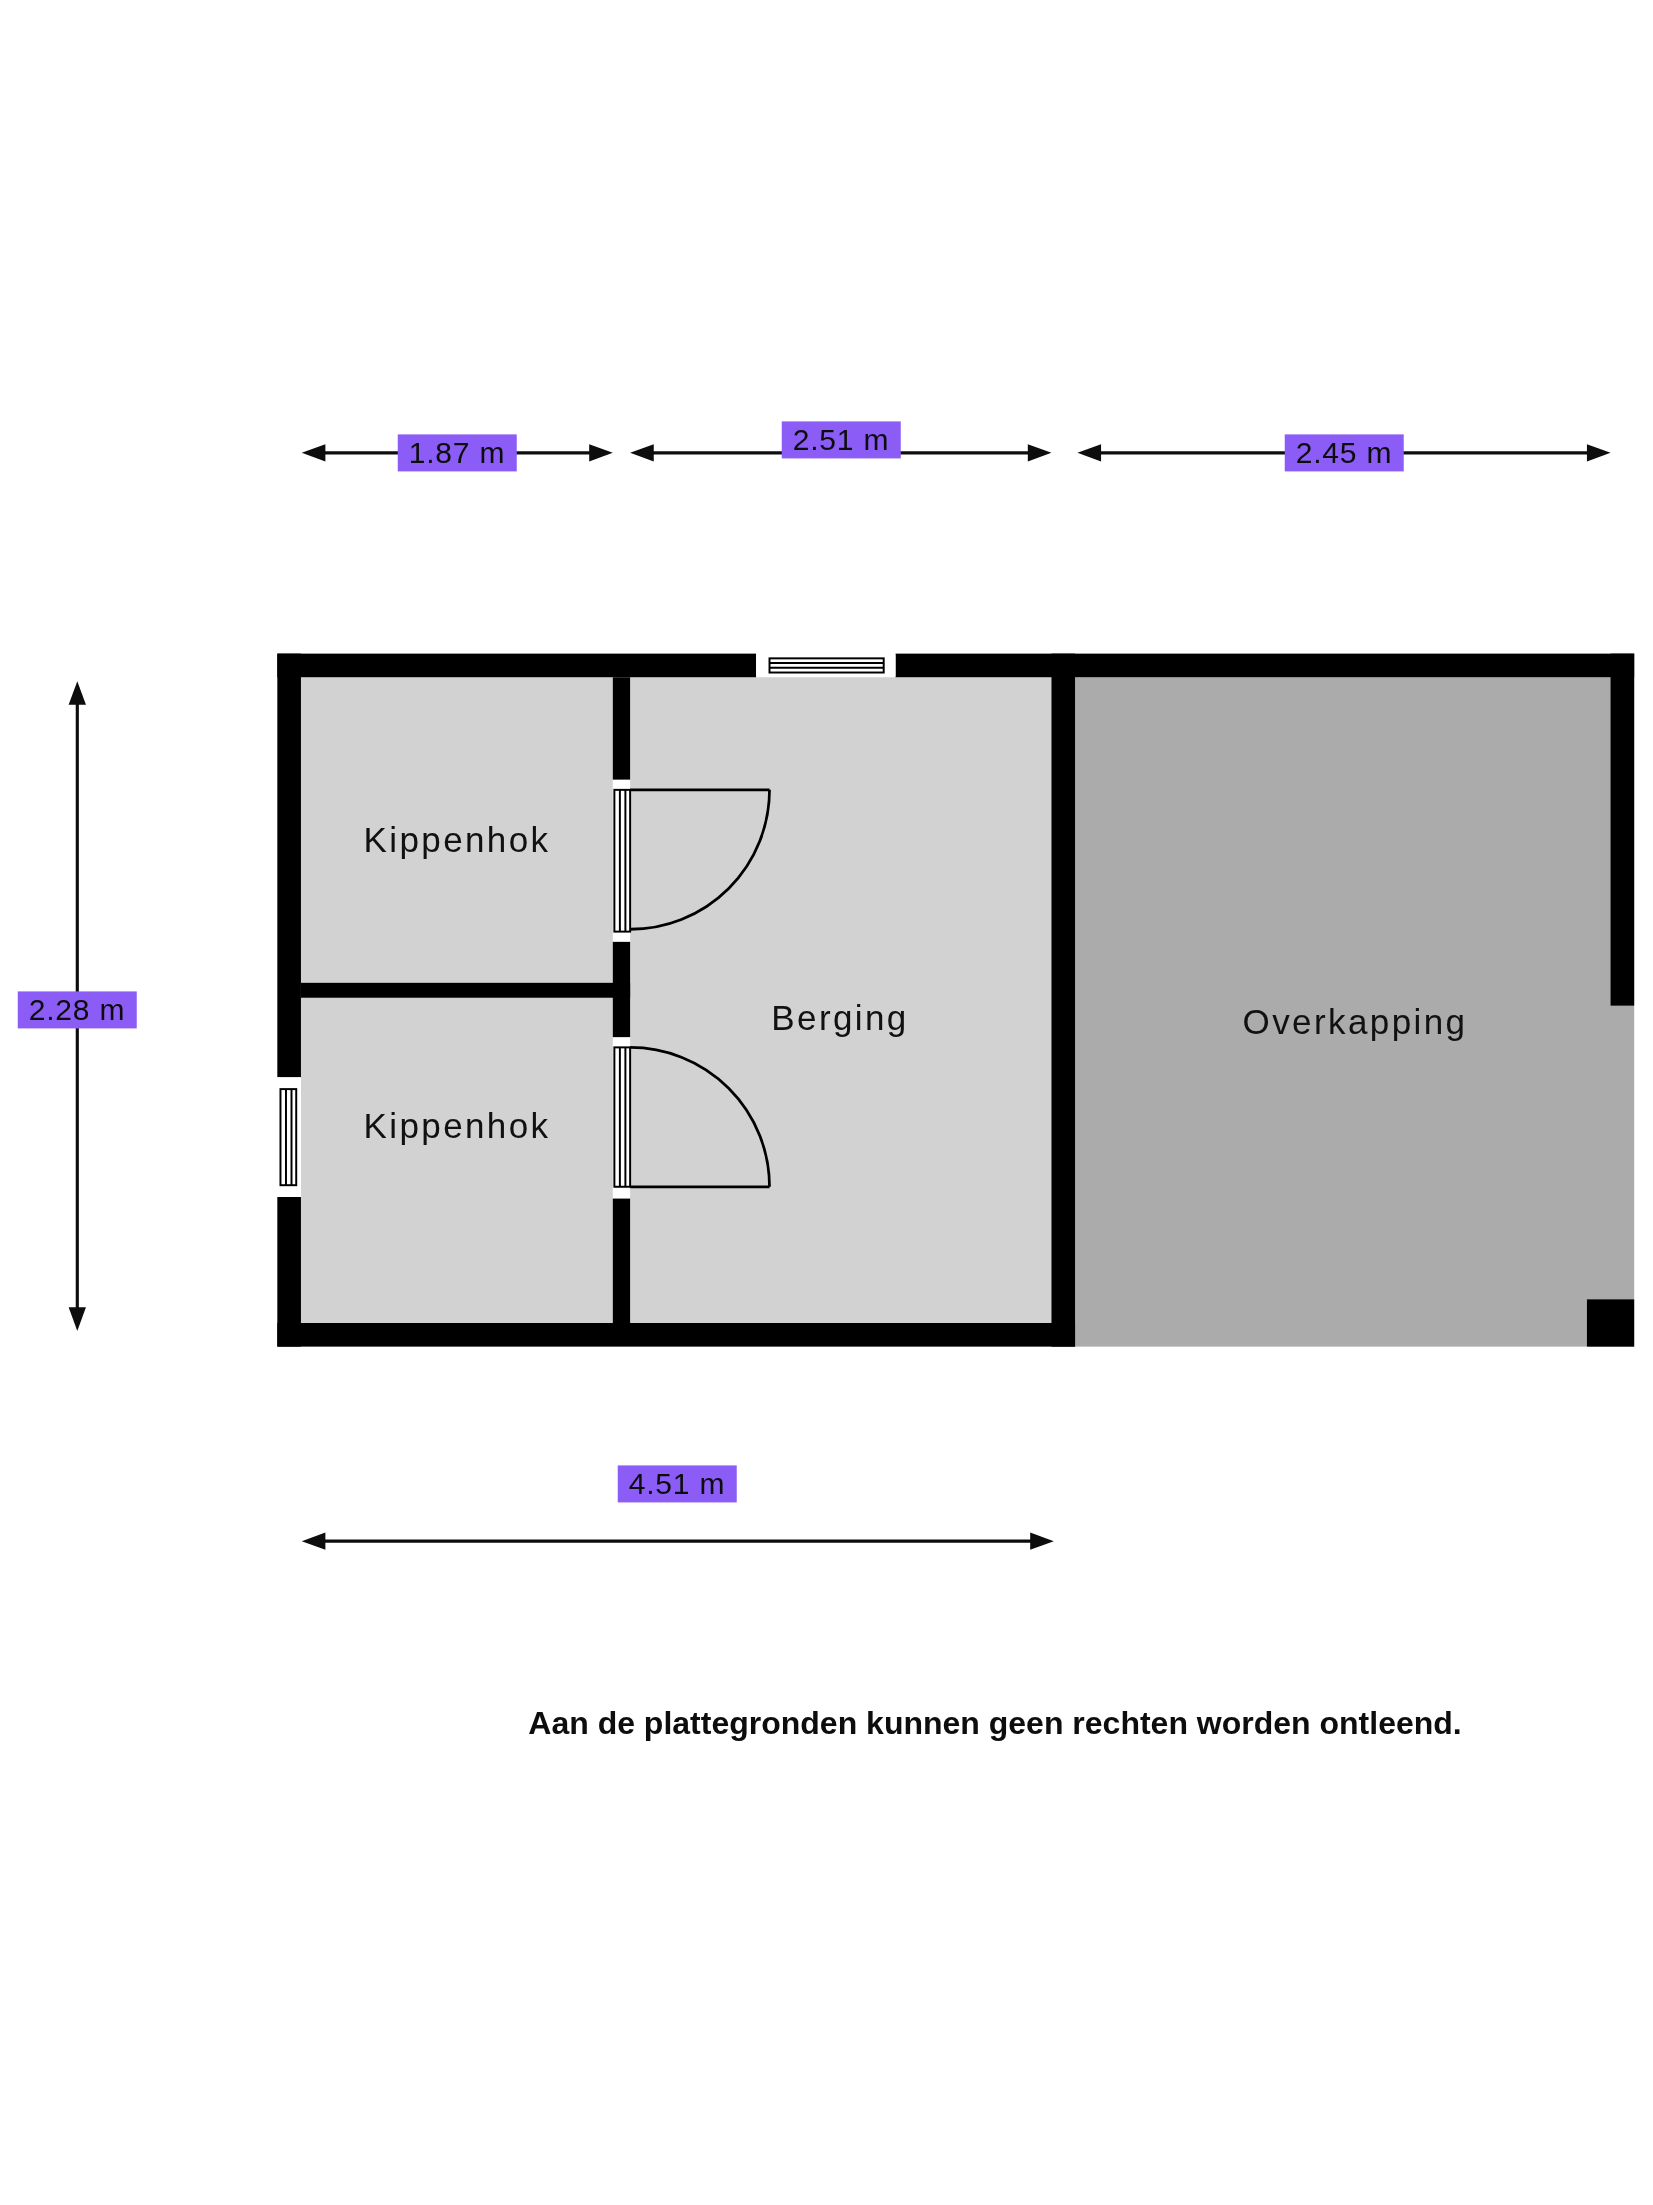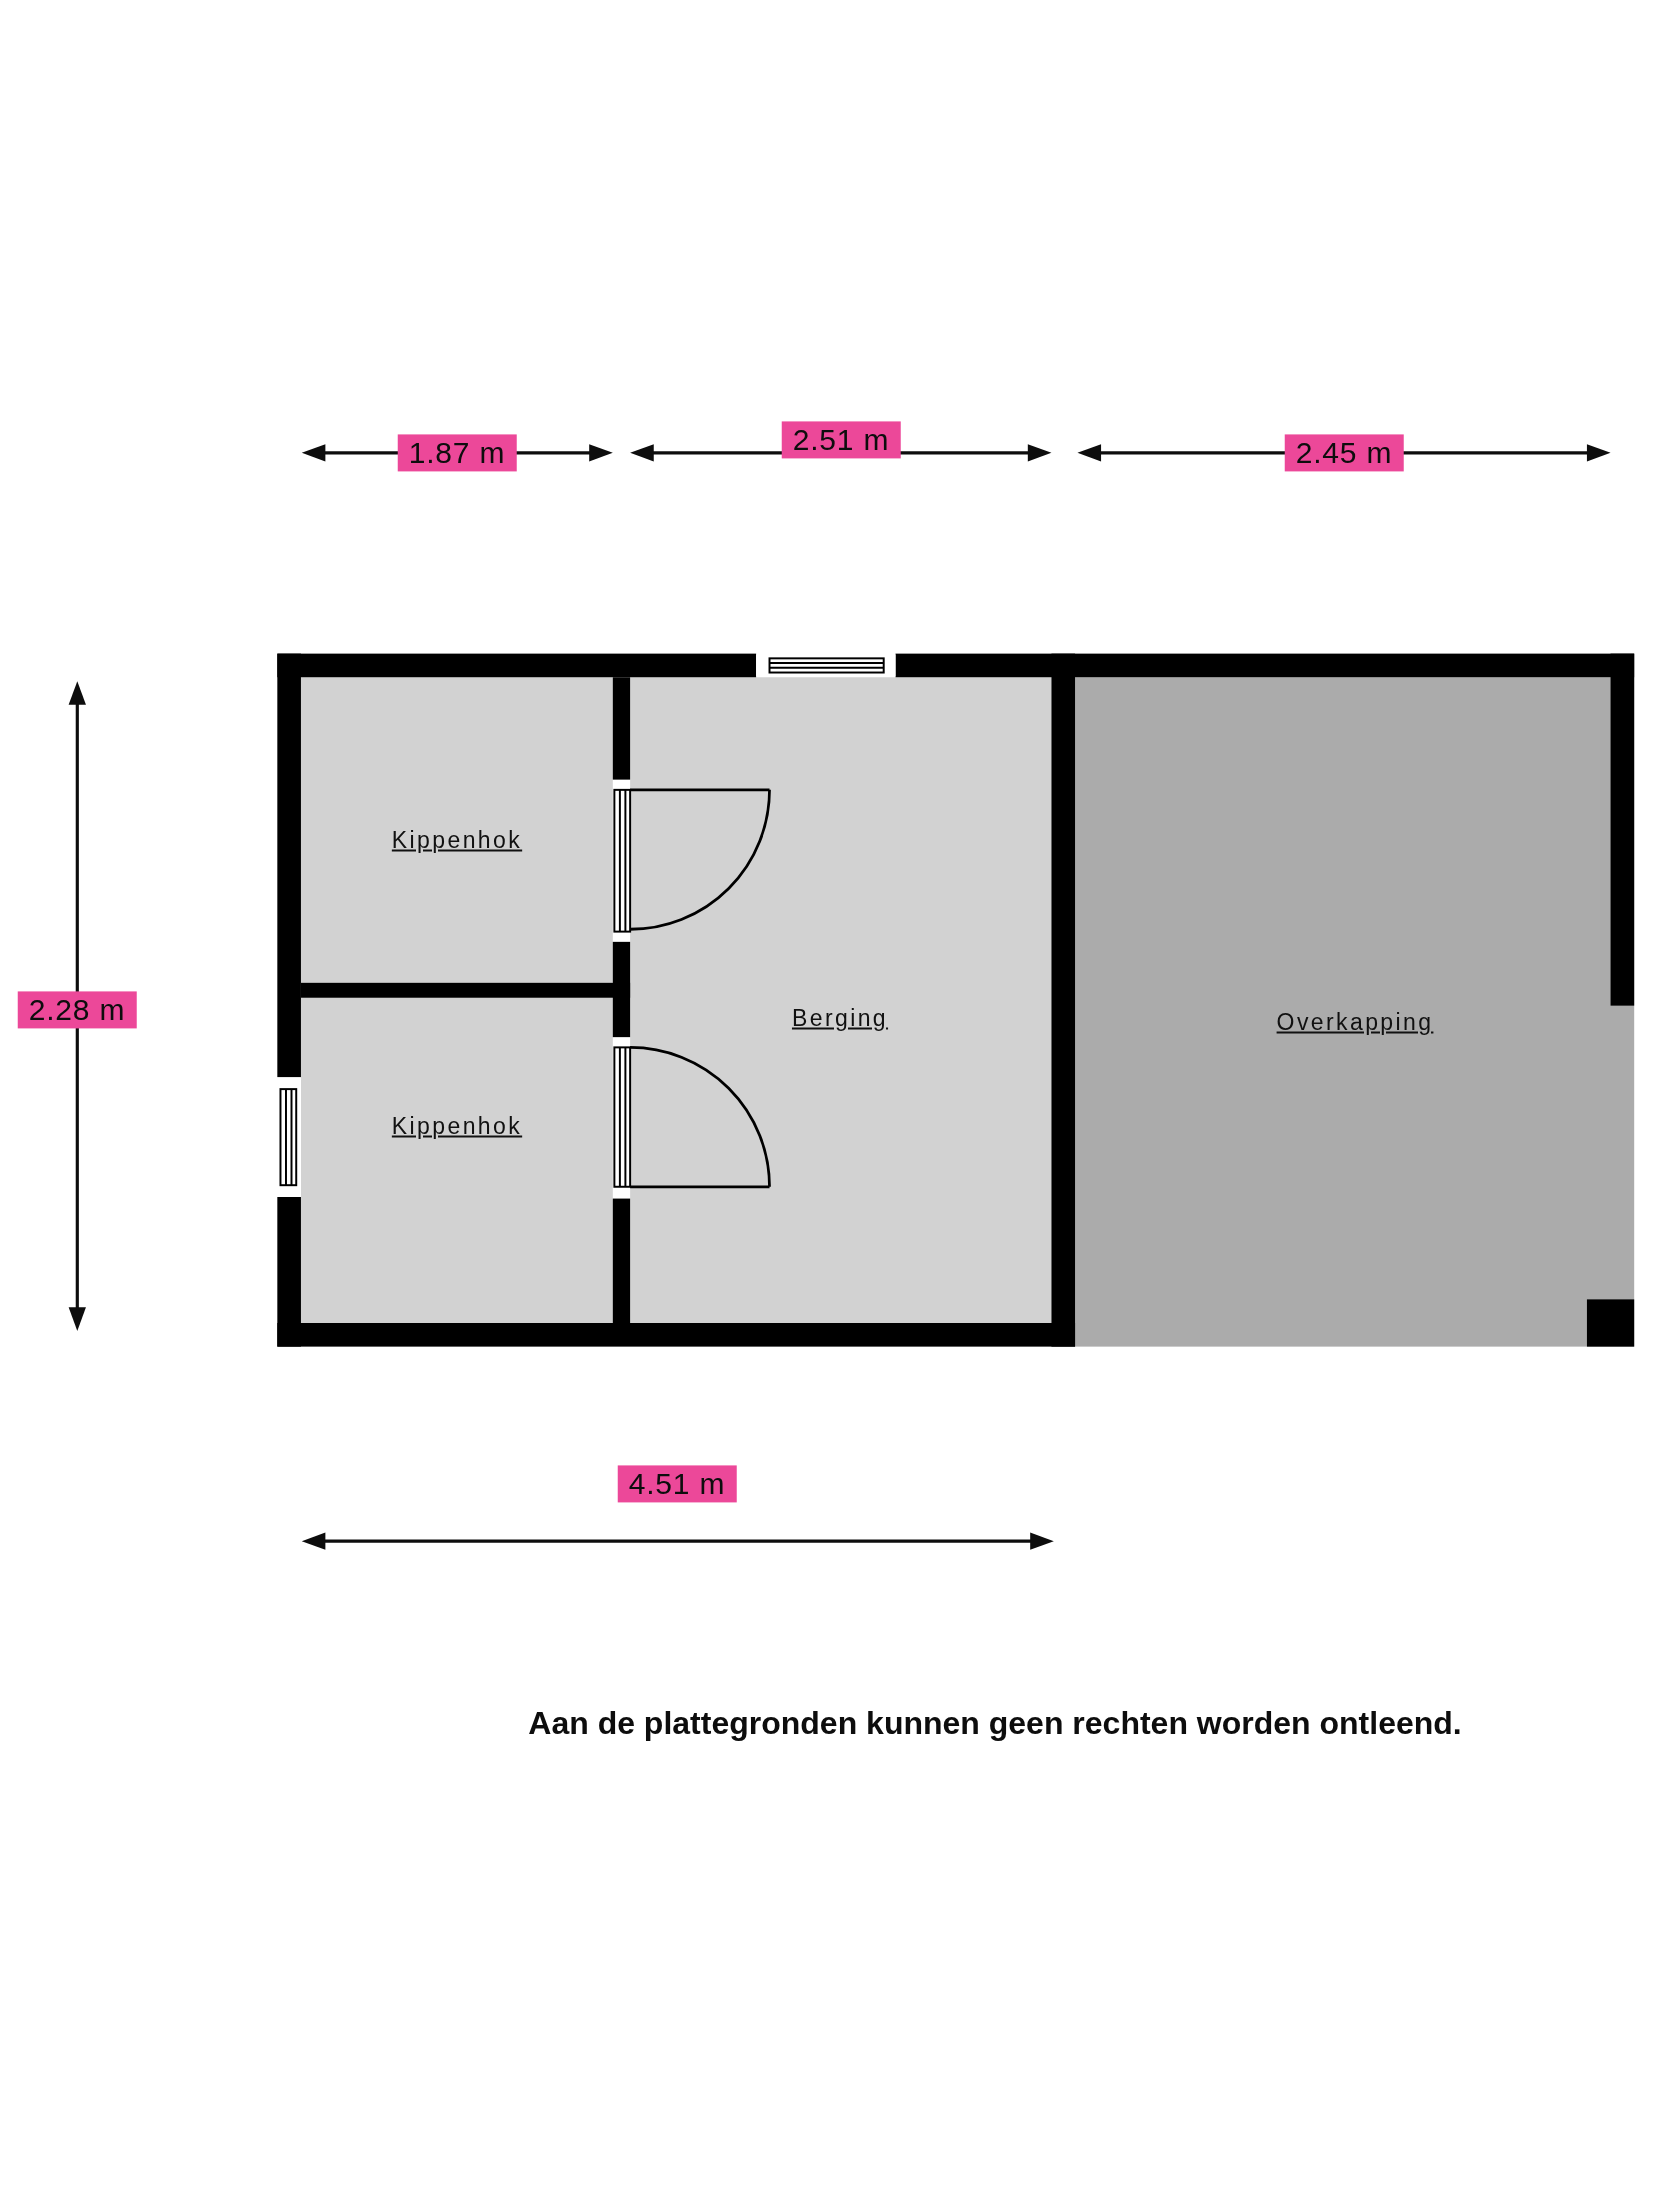--- a/index.html
+++ b/index.html
@@ -1,21 +1,21 @@
 <!DOCTYPE html>
 <html style="font-size:12.6px"><head>
 <meta charset="utf-8">
 <style>
   html,body{margin:0;padding:0;background:#ffffff;}
   body{width:1654px;height:2205px;position:relative;font-family:"Liberation Sans",sans-serif;}
   .canvas{position:absolute;left:0;top:0;width:1654px;height:2205px;background:#ffffff;}
   svg.plan{position:absolute;left:0;top:0;}
   .label{position:absolute;transform:translate(-50%,-50%);white-space:nowrap;color:#111111;}
-  .room-label{font-size:23px;letter-spacing:2.4px;text-decoration:underline;}
-  .dim-label{font-size:30px;letter-spacing:0.8px;background:#ec4899;padding:1.6px 11px;color:#0d0d0d;}
+  .room-label{font-size:35px;letter-spacing:2.4px;}
+  .dim-label{font-size:30px;letter-spacing:0.8px;background:#8b5cf6;padding:1.6px 11px;color:#0d0d0d;}
   .footer{position:absolute;left:995px;top:1703px;transform:translateX(-50%);
           text-align:center;font-size:32px;line-height:41px;color:#0d0d0d;white-space:nowrap;font-weight:bold;}
   .arc{fill:none;stroke:#000000;stroke-width:3.5px;}
   .leafline{stroke:#000000;stroke-width:3.5px;}
   .winline{stroke:#000000;stroke-width:2.5px;}
   .winframe{fill:#ffffff;stroke:#000000;stroke-width:2.5px;}
   .dimline{stroke:#0d0d0d;stroke-width:4px;}
   .dimhead{fill:#0d0d0d;}
 </style>
 </head>

